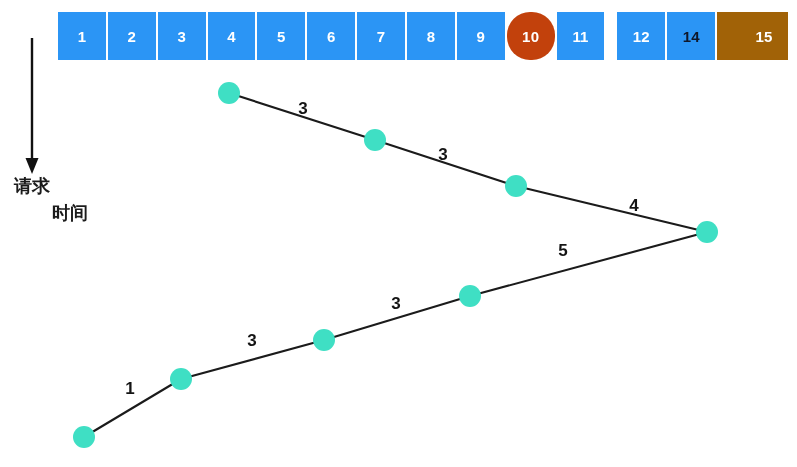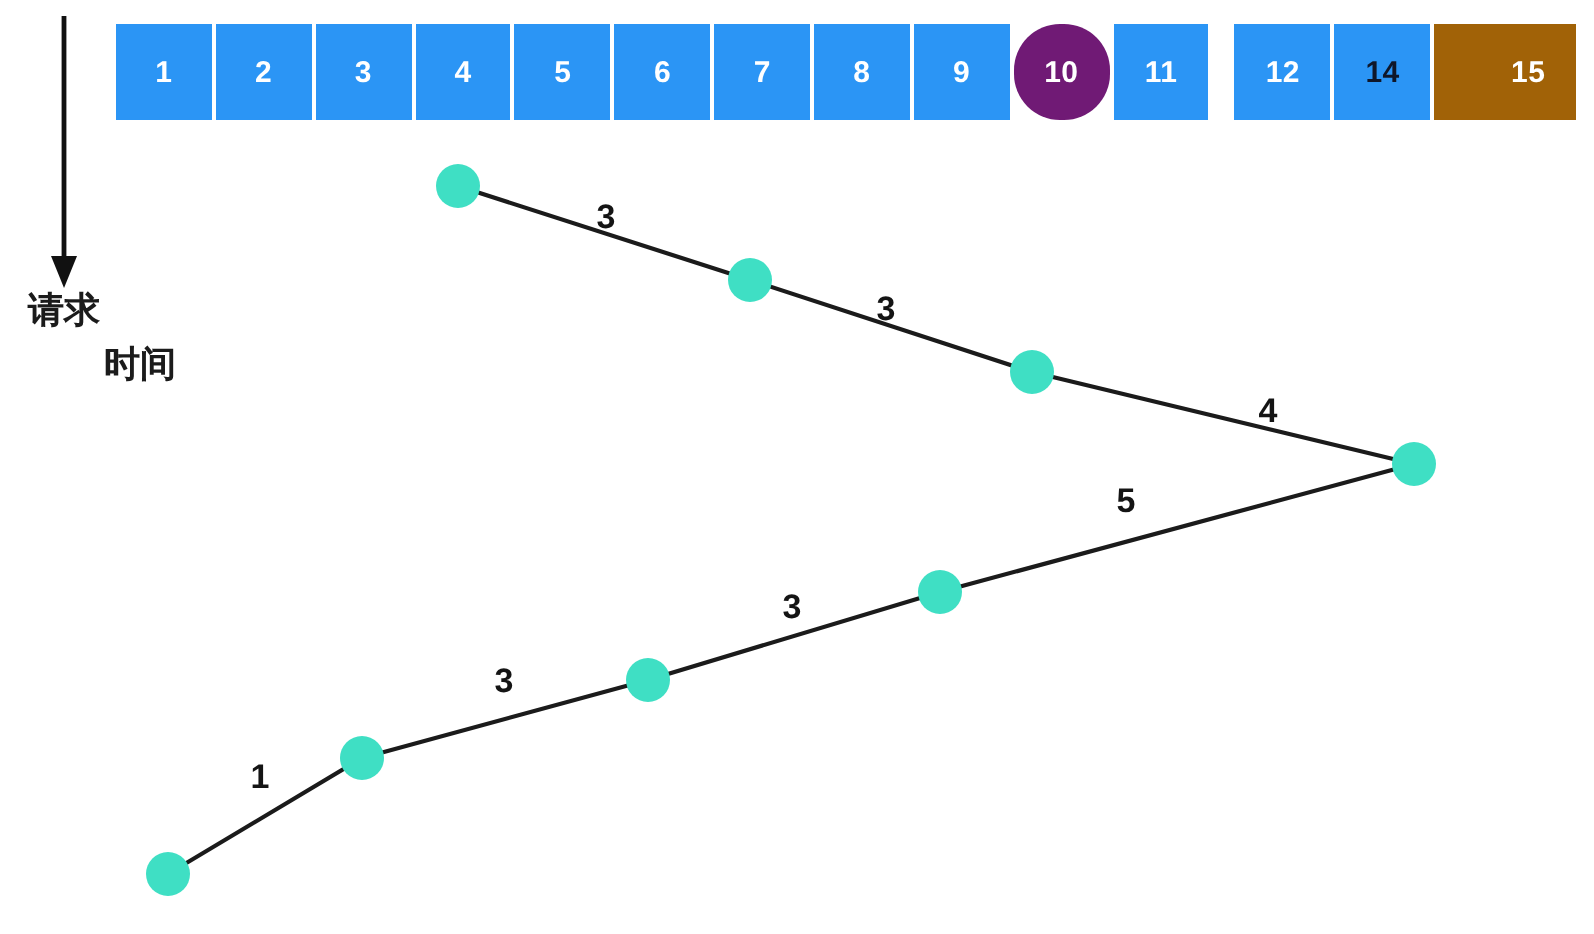--- a/index.html
+++ b/index.html
@@ -36,21 +36,21 @@
     font-size: 15px;
     font-weight: bold;
     letter-spacing: 0.2px;
     font-family: "Liberation Sans", "DejaVu Sans", sans-serif;
   }
 
   
   #axis-label {
     position: absolute;
     left: 0px;
-    top: 4px;
+    top: 34px;
     width: 64px;
     height: 215px;
     padding-left: 10px;
   }
   #axis-arrow {
     position: absolute;
     left: 0;
     top: 0;
   }
   .axis-text {
@@ -102,21 +102,21 @@
   <div id="header-strip">
       <div class="header-cell" style="background: rgb(43, 149, 245); color: rgb(255, 255, 255);">1</div>
       <div class="header-cell" style="background: rgb(43, 149, 245); color: rgb(255, 255, 255);">2</div>
       <div class="header-cell" style="background: rgb(43, 149, 245); color: rgb(255, 255, 255);">3</div>
       <div class="header-cell" style="background: rgb(43, 149, 245); color: rgb(255, 255, 255);">4</div>
       <div class="header-cell" style="background: rgb(43, 149, 245); color: rgb(255, 255, 255);">5</div>
       <div class="header-cell" style="background: rgb(43, 149, 245); color: rgb(255, 255, 255);">6</div>
       <div class="header-cell" style="background: rgb(43, 149, 245); color: rgb(255, 255, 255);">7</div>
       <div class="header-cell" style="background: rgb(43, 149, 245); color: rgb(255, 255, 255);">8</div>
       <div class="header-cell" style="background: rgb(43, 149, 245); color: rgb(255, 255, 255);">9</div>
-      <div class="header-cell" style="background: #701a75; color: rgb(255, 255, 255); border-radius: 23px;">10</div>
+      <div class="header-cell" style="background: #c2410c; color: rgb(255, 255, 255); border-radius: 23px;">10</div>
       <div class="header-cell" style="background: rgb(43, 149, 245); color: rgb(255, 255, 255); text-align: center;">11</div>
       <div class="header-cell" style="background: rgb(43, 149, 245); color: rgb(255, 255, 255); margin-left: 11px;">12</div>
       <div class="header-cell" style="background: rgb(43, 149, 245); color: #0f172a;">14</div>
       <div class="header-cell" style="background: #a16207; color: rgb(255, 255, 255); padding-left: 23px;">15</div>
     </div>
 
   <div id="axis-label">
     <svg id="axis-arrow" width="64" height="145" viewBox="0 0 64 145">
       <line x1="32" y1="4" x2="32" y2="128" stroke="#111111" stroke-width="2.4"></line>
       <polygon points="32,140 25.5,124 38.5,124" fill="#111111"></polygon>

